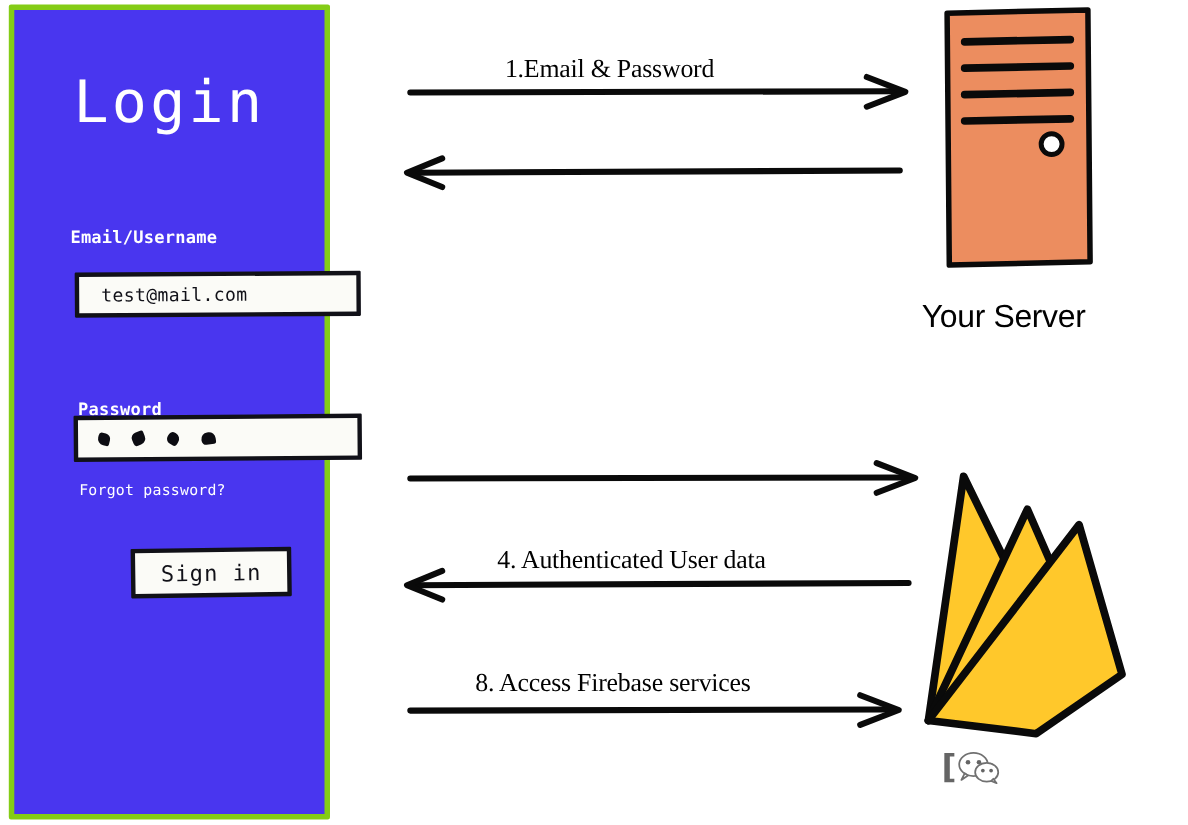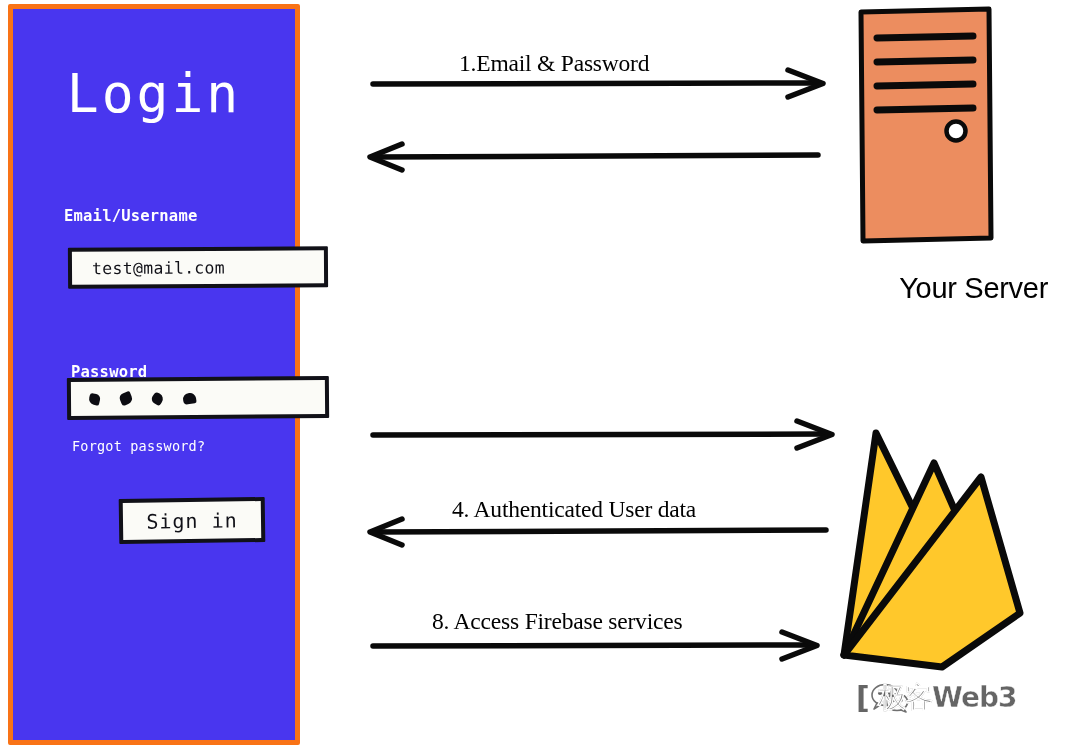--- a/index.html
+++ b/index.html
@@ -22,21 +22,21 @@
   }
 
   
   .login-panel {
     position: absolute;
     left: 8px;
     top: 4px;
     width: 292px;
     height: 741px;
     background: #4936EF;
-    border: 5px solid #f97316;
+    border: 5px solid #84cc16;
     box-sizing: border-box;
     border-radius: 2px;
   }
 
   .login-title {
     position: absolute;
     left: 0;
     right: 0;
     top: 58px;
     text-align: center;
@@ -167,21 +167,21 @@
     left: 855px;
     top: 5px;
     width: 145px;
     height: 240px;
   }
   .server-caption {
     position: absolute;
     left: 838px;
     top: 272px;
     width: 210px;
-    text-align: right;
+    text-align: left;
     color: #010101;
     font-family: "Liberation Sans", sans-serif;
     font-size: 29px;
     letter-spacing: -0.3px;
     white-space: nowrap;
   }
 
   
   .firebase-wrap {
     position: absolute;
@@ -318,16 +318,15 @@
     <svg class="wm-wechat" viewBox="0 0 40 30">
       <ellipse cx="15" cy="12" rx="13" ry="10.5" fill="#ffffff" stroke="#3a3a3a" stroke-width="1.6"></ellipse>
       <path d="M7,20 L4,26 L10,22 Z" fill="#ffffff" stroke="#3a3a3a" stroke-width="1.6" stroke-linejoin="round"></path>
       <circle cx="10" cy="10" r="2.1" fill="#2b2b2b"></circle>
       <circle cx="20" cy="10" r="2.1" fill="#2b2b2b"></circle>
       <ellipse cx="27" cy="19" rx="10.5" ry="8.5" fill="#ffffff" stroke="#3a3a3a" stroke-width="1.6"></ellipse>
       <path d="M33,25 L36,29 L31,27 Z" fill="#ffffff" stroke="#3a3a3a" stroke-width="1.6" stroke-linejoin="round"></path>
       <circle cx="23.5" cy="17.5" r="1.7" fill="#2b2b2b"></circle>
       <circle cx="31" cy="17.5" r="1.7" fill="#2b2b2b"></circle>
     </svg>
-    <span class="wm-text">极客Web3</span>
   </div>
 
 </div>
 
 </body></html>

